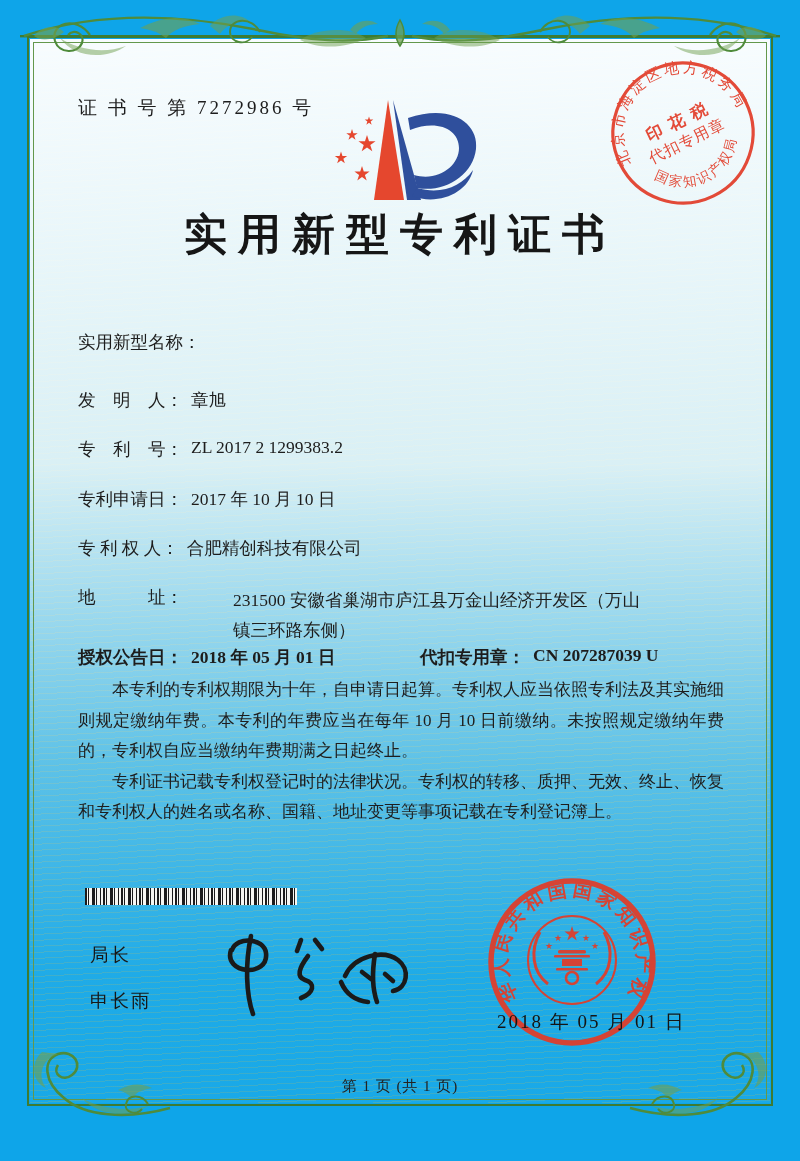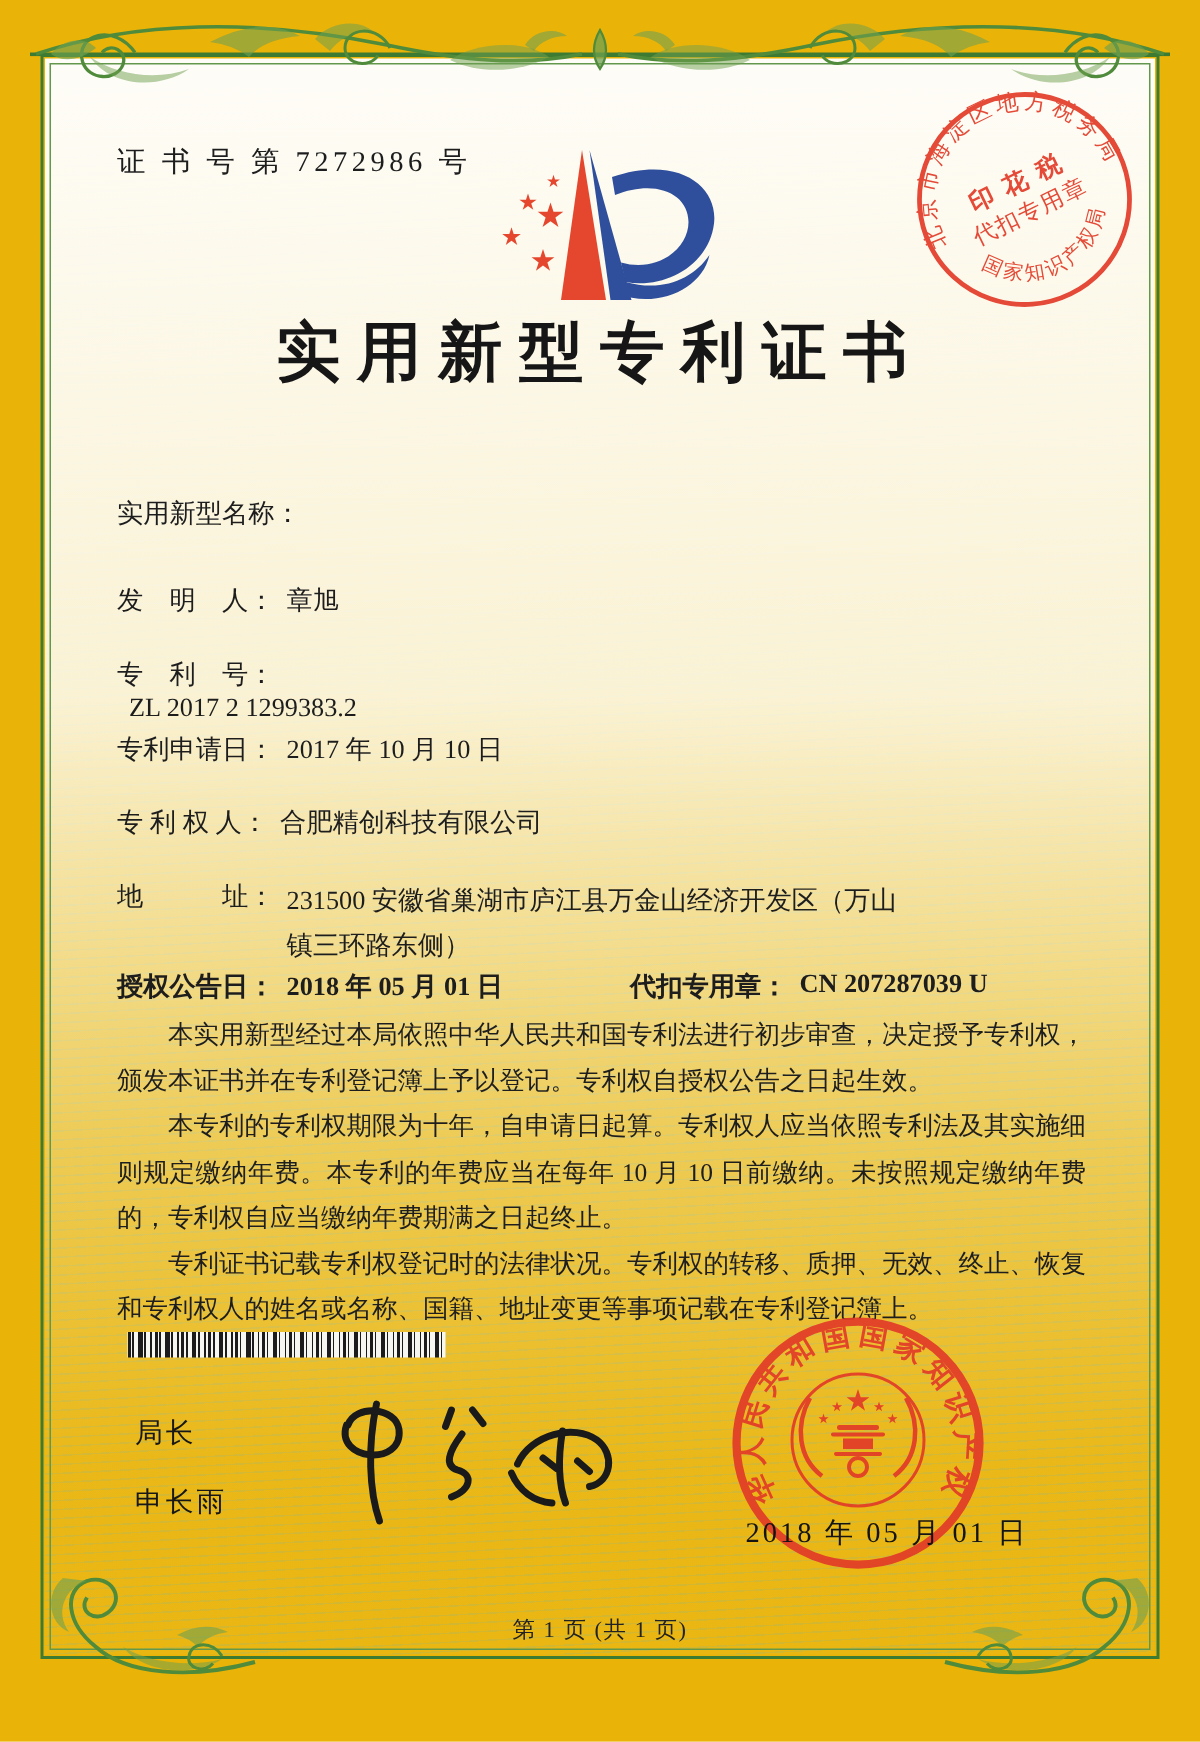--- a/index.html
+++ b/index.html
@@ -1,17 +1,17 @@
 <!DOCTYPE html>
 <html><head>
 <meta charset="utf-8">
 <style>
   html,body{margin:0;padding:0;}
   body{background:#ffffff;font-family:"Liberation Serif","DejaVu Serif",serif;}
-  .page{position:relative;width:800px;height:1161px;background:#eab308;overflow:hidden;}
+  .page{position:relative;width:800px;height:1161px;background:#0ea5e9;overflow:hidden;}
 
   
   .paper-texture{position:absolute;left:30px;top:39px;right:30px;bottom:58px;
     background:
       linear-gradient(180deg, rgba(255,255,255,.97) 0%, rgba(253,253,247,.85) 40%,
                       rgba(244,248,228,.35) 68%, rgba(231,240,207,.08) 88%, rgba(228,238,202,.05) 100%),
       repeating-linear-gradient(177deg, rgba(148,180,118,.28) 0 1px, rgba(255,255,255,0) 1px 6px);
   }
 
   
@@ -25,21 +25,21 @@
   .logo{position:absolute;left:330px;top:96px;}
 
   .title{position:absolute;left:0;right:0;top:206px;text-align:center;
     font-size:43px;font-weight:700;letter-spacing:11px;color:#161616;}
 
   .fields{position:absolute;left:78px;top:330px;width:648px;font-size:17.5px;color:#1d1d1d;}
   .frow{position:absolute;left:0;display:flex;align-items:flex-start;}
   .flabel{white-space:pre;flex:none;}
   .fvalue{margin-left:8px;white-space:pre-wrap;}
   .addr-val{display:inline-block;width:424px;line-height:30px;}
-  .r1{top:0;gap:47px;} .r2{top:58px;} .r3{top:107px;flex-direction:column;} .r4{top:157px;} .r5{top:206px;align-items:center;} .r6{top:255px;} .r7{top:315px;font-weight:bold;}
+  .r1{top:0;gap:47px;} .r2{top:58px;} .r3{top:107px;} .r4{top:157px;} .r5{top:206px;align-items:center;} .r6{top:255px;gap:42px;} .r7{top:315px;font-weight:bold;}
   .r7-right{position:absolute;left:342px;top:0;display:flex;}
 
   .paras{position:absolute;left:78px;top:675px;width:646px;font-size:17px;line-height:30.5px;
     color:#1e1e1e;text-align:justify;}
   .paras p{margin:0;text-indent:2em;}
 
   .barcode{position:absolute;left:85px;top:888px;width:212px;height:17px;
     background:repeating-linear-gradient(90deg,
       #1c1c1c 0 2px, #f7f7f2 2px 3px, #1c1c1c 3px 4px, #f7f7f2 4px 7px,
       #1c1c1c 7px 10px, #f7f7f2 10px 11px, #1c1c1c 11px 12px, #f7f7f2 12px 15px,
@@ -172,21 +172,20 @@
       <span class="flabel">授权公告日：</span>
       <span class="fvalue">2018 年 05 月 01 日</span>
       <span class="r7-right">
         <span class="flabel">代扣专用章：</span>
         <span class="fvalue">CN 207287039 U</span>
       </span>
     </div>
   </div>
 
   <div class="paras">
-    <p>本实用新型经过本局依照中华人民共和国专利法进行初步审查，决定授予专利权，颁发本证书并在专利登记簿上予以登记。专利权自授权公告之日起生效。</p>
     <p>本专利的专利权期限为十年，自申请日起算。专利权人应当依照专利法及其实施细则规定缴纳年费。本专利的年费应当在每年 10 月 10 日前缴纳。未按照规定缴纳年费的，专利权自应当缴纳年费期满之日起终止。</p>
     <p>专利证书记载专利权登记时的法律状况。专利权的转移、质押、无效、终止、恢复和专利权人的姓名或名称、国籍、地址变更等事项记载在专利登记簿上。</p>
   </div>
 
   <div class="barcode"></div>
 
   <div class="director">
     <div>局长</div>
     <div class="name">申长雨</div>
   </div>

